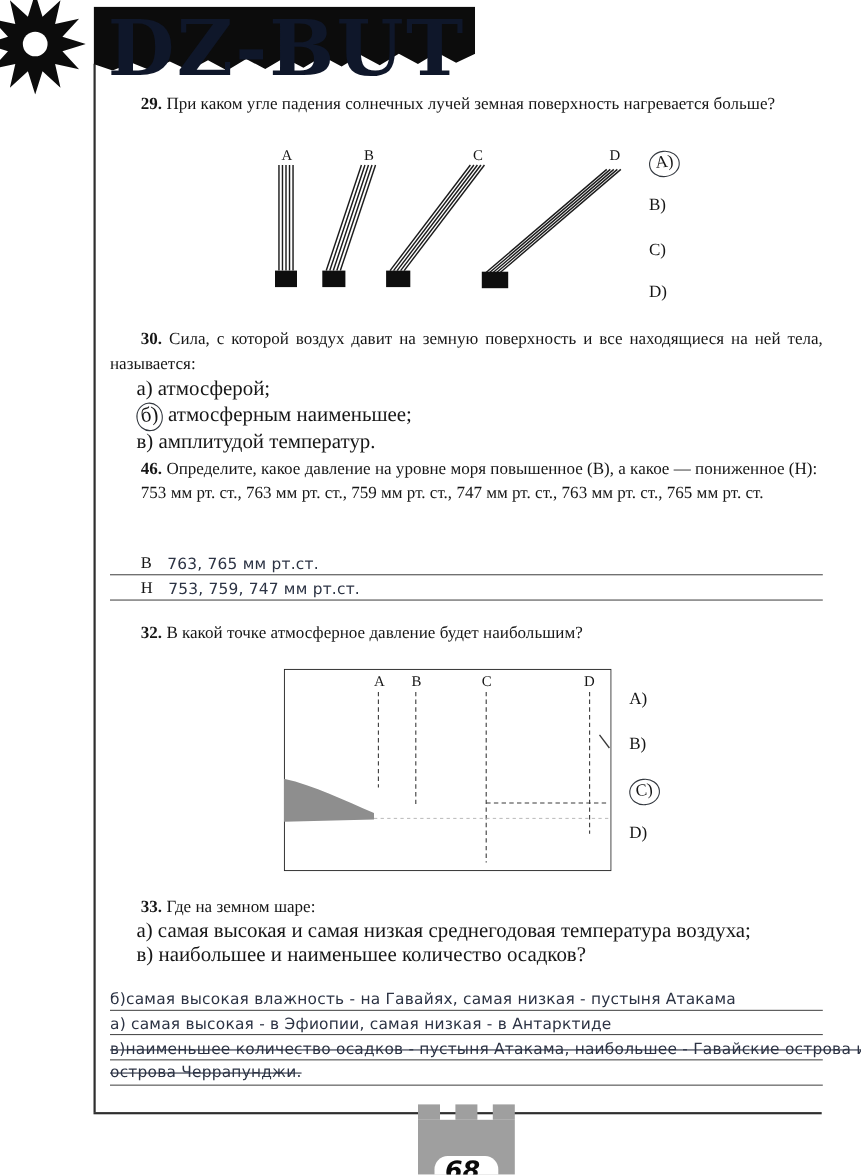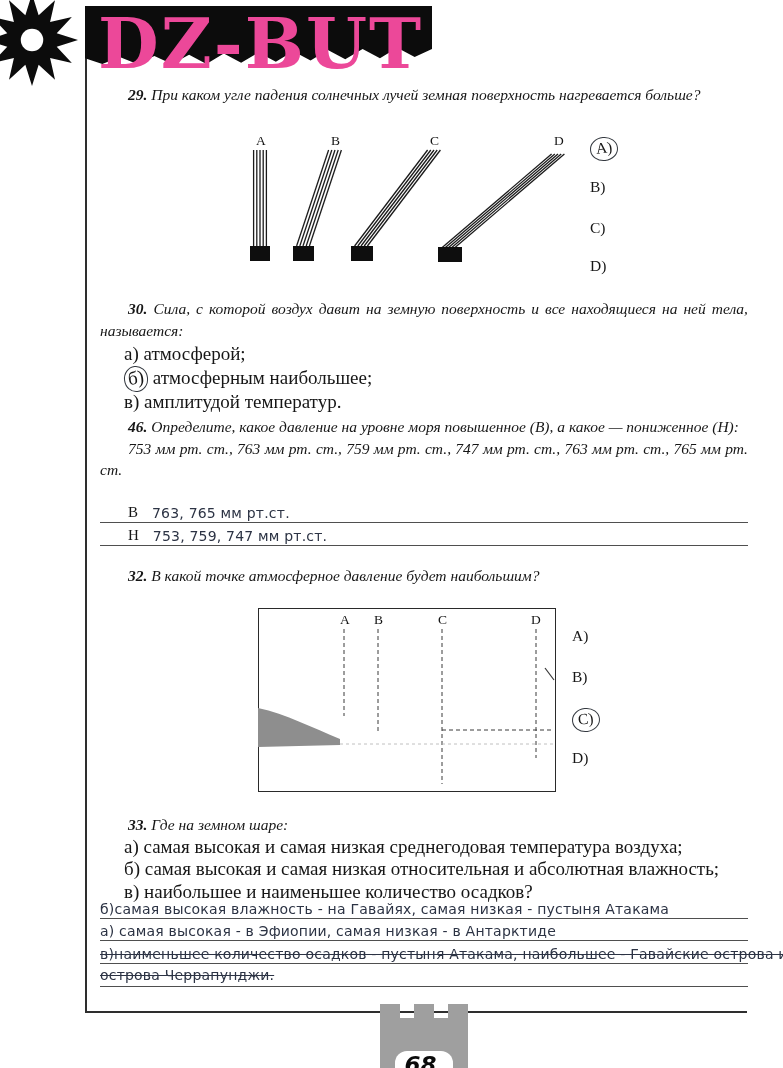--- a/index.html
+++ b/index.html
@@ -2,21 +2,21 @@
 <html><head>
 <meta charset="utf-8">
 <style>
   * { margin:0; padding:0; box-sizing:border-box; }
   html,body { background:#ffffff; }
   body { font-family:"Liberation Serif","DejaVu Serif",serif; }
   .page { position:relative; width:783px; height:1068px; background:#ffffff; overflow:hidden; margin:0 auto; }
   .abs { position:absolute; }
 
   
-  .ptext { font-size:15.5px; line-height:21.5px; color:#161616; text-align:justify;font-style:italic; }
+  .ptext { font-size:15.5px; line-height:21.5px; color:#161616; text-align:justify; }
   .qnum { font-weight:bold; }
   .indent { text-indent:28px; }
   .optline { padding-left:24px; font-size:19px; line-height:22.5px; color:#161616; }
   .letter { font-size:15.5px; color:#161616; }
 
   
   .circled { display:inline-block; border:1.6px solid #33383f; border-radius:50%;
              padding:1px 5px 3px 5px; transform:rotate(-6deg); }
   .circled-sm { display:inline-block; border:1.5px solid #33383f; border-radius:50%;
              padding:0 3px 1px 3px; transform:rotate(-7deg); }
@@ -29,21 +29,21 @@
   
   .ans-row { position:relative; height:22px; border-bottom:1px solid #4f4f4f;
              display:flex; align-items:flex-end; padding-bottom:1px; }
   .ans-label { font-size:15px; color:#161616; }
 
   
   .banner { position:absolute; left:85px; top:6px; width:347px; height:58px; background:#0c0c0c; z-index:2;
     clip-path:polygon(0 0,100% 0,100% 74%,95% 88%,90% 72%,85% 90%,80% 74%,75% 92%,70% 76%,65% 94%,
       60% 78%,55% 96%,50% 80%,45% 98%,40% 82%,35% 100%,30% 84%,25% 100%,20% 86%,15% 100%,10% 88%,5% 100%,0 90%); }
   .watermark { position:absolute; left:98px; top:2px; z-index:3; font-family:"DejaVu Serif",serif;
-    font-weight:bold; font-size:70px; letter-spacing:2px; color:#ec4899; }
+    font-weight:bold; font-size:70px; letter-spacing:2px; color:#0f172a; }
   .star { position:absolute; left:-14px; top:-6px; z-index:4; }
   .left-rule { position:absolute; left:85px; top:58px; width:2px; height:953px; background:#2e2e2e; }
   .bottom-rule { position:absolute; left:85px; top:1011px; width:662px; height:2px; background:#2e2e2e; }
 
   
   .opt-item { position:absolute; }
 
   
   .tower { position:absolute; left:380px; top:1004px; width:88px; }
   .merlons { display:flex; justify-content:space-between; }
@@ -118,21 +118,21 @@
   <div class="abs" style="left:590px; top:137px; width:60px; height:150px;">
     <div class="opt-item" style="top:0;"><span class="letter circled">A)</span></div>
     <div class="opt-item" style="top:41px;"><span class="letter">B)</span></div>
     <div class="opt-item" style="top:82px;"><span class="letter">C)</span></div>
     <div class="opt-item" style="top:120px;"><span class="letter">D)</span></div>
   </div>
 
   <div class="abs" style="left:100px; top:298px; width:648px;">
     <p class="ptext indent"><b class="qnum">30.</b> <span>Сила, с которой воздух давит на земную поверхность и все находящиеся на ней тела, называется:</span></p>
     <div class="optline" style="margin-top:2px;"><span>а)</span> <span>атмосферой;</span></div>
-    <div class="optline"><span class="circled-sm">б)</span> <span>атмосферным наибольшее;</span></div>
+    <div class="optline"><span class="circled-sm">б)</span> <span>атмосферным наименьшее;</span></div>
     <div class="optline"><span>в)</span> <span>амплитудой температур.</span></div>
   </div>
 
   <div class="abs" style="left:100px; top:416px; width:648px;">
     <p class="ptext indent"><b class="qnum">46.</b> <span>Определите, какое давление на уровне моря повышенное (В), а какое — пониженное (Н):</span></p>
     <p class="ptext indent">753 мм рт. ст., 763 мм рт. ст., 759 мм рт. ст., 747 мм рт. ст., 763 мм рт. ст., 765 мм рт. ст.</p>
   </div>
 
   <div class="abs" style="left:100px; top:501px; width:648px;">
     <div class="ans-row" style="padding-left:28px;">
@@ -168,21 +168,20 @@
   <div class="abs" style="left:572px; top:627px; width:60px; height:160px;">
     <div class="opt-item" style="top:0;"><span class="letter">A)</span></div>
     <div class="opt-item" style="top:41px;"><span class="letter">B)</span></div>
     <div class="opt-item" style="top:81px;"><span class="letter circled">C)</span></div>
     <div class="opt-item" style="top:122px;"><span class="letter">D)</span></div>
   </div>
 
   <div class="abs" style="left:100px; top:814px; width:652px;">
     <p class="ptext indent"><b class="qnum">33.</b> <span>Где на земном шаре:</span></p>
     <div class="optline">а) самая высокая и самая низкая среднегодовая температура воздуха;</div>
-    <div class="optline">б) самая высокая и самая низкая относительная и абсолютная влажность;</div>
     <div class="optline">в) наибольшее и наименьшее количество осадков?</div>
   </div>
 
   <div class="abs" style="left:100px; top:896px; width:648px;">
     <div class="ans-row" style="margin-top:1px;">
         <span class="hand">б)самая высокая влажность - на Гавайях, самая низкая - пустыня Атакама</span>
       </div>
     <div class="ans-row">
         <span class="hand">а) самая высокая - в Эфиопии, самая низкая - в Антарктиде</span>
       </div>

